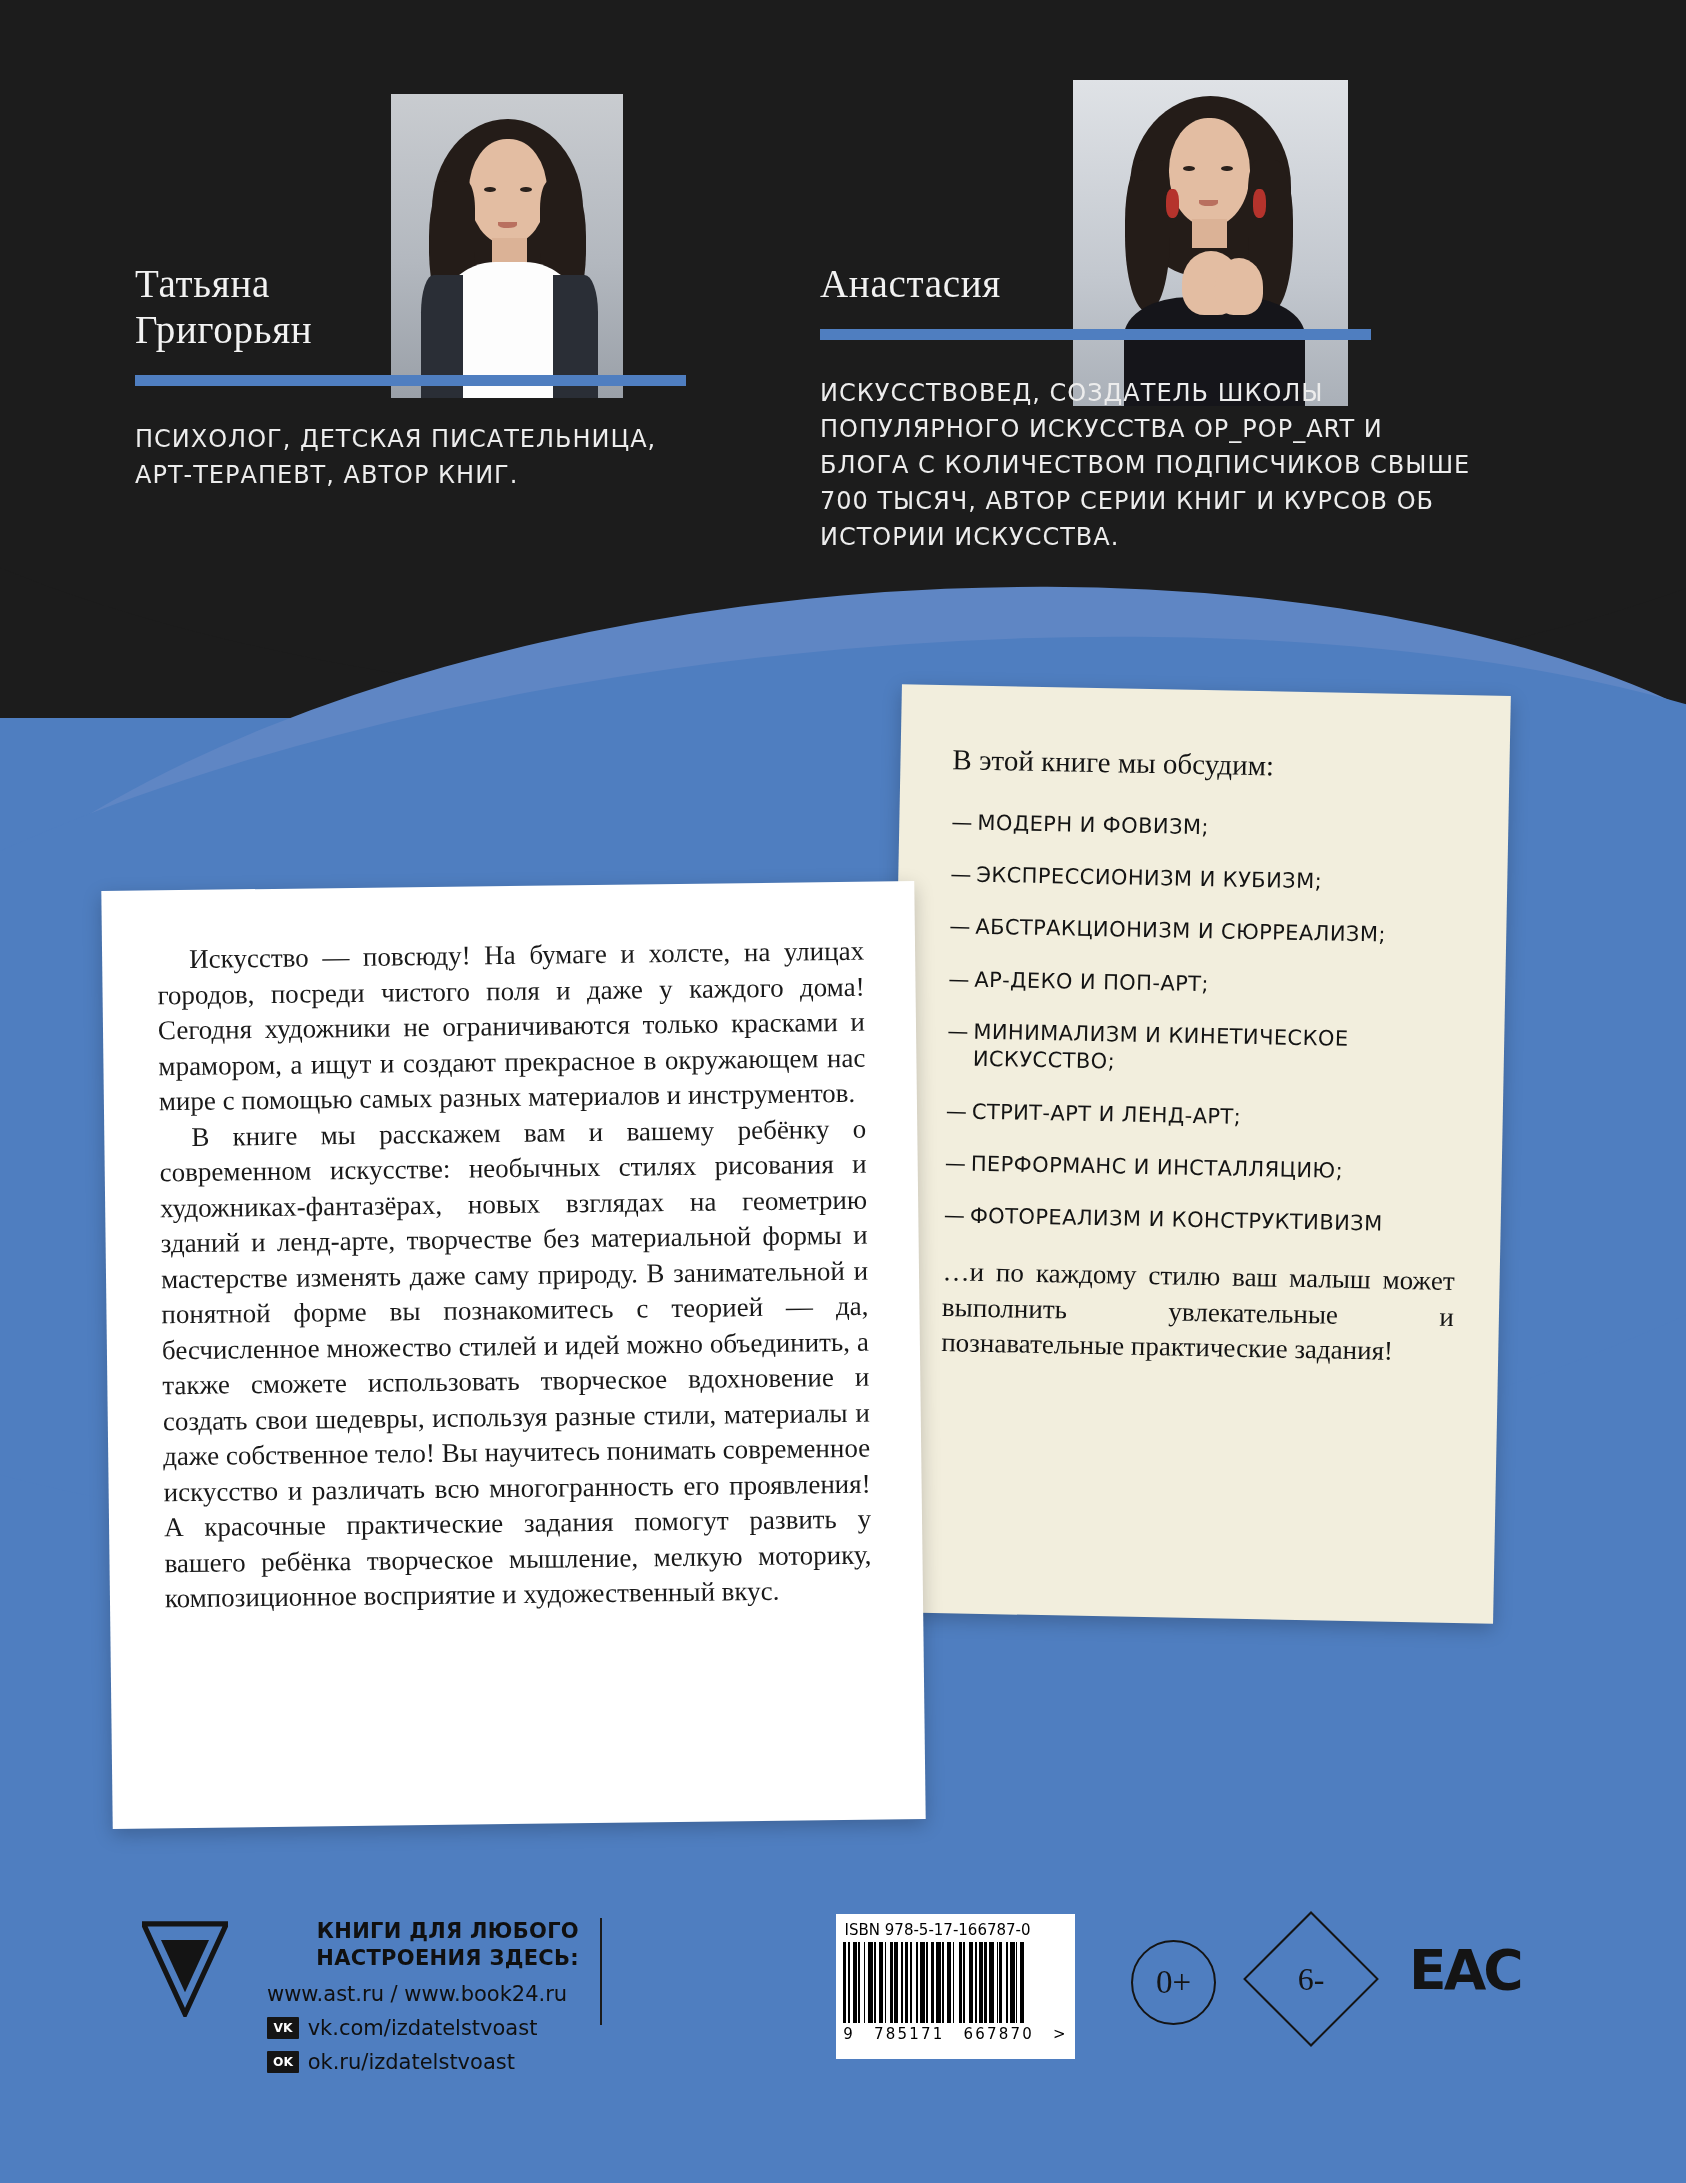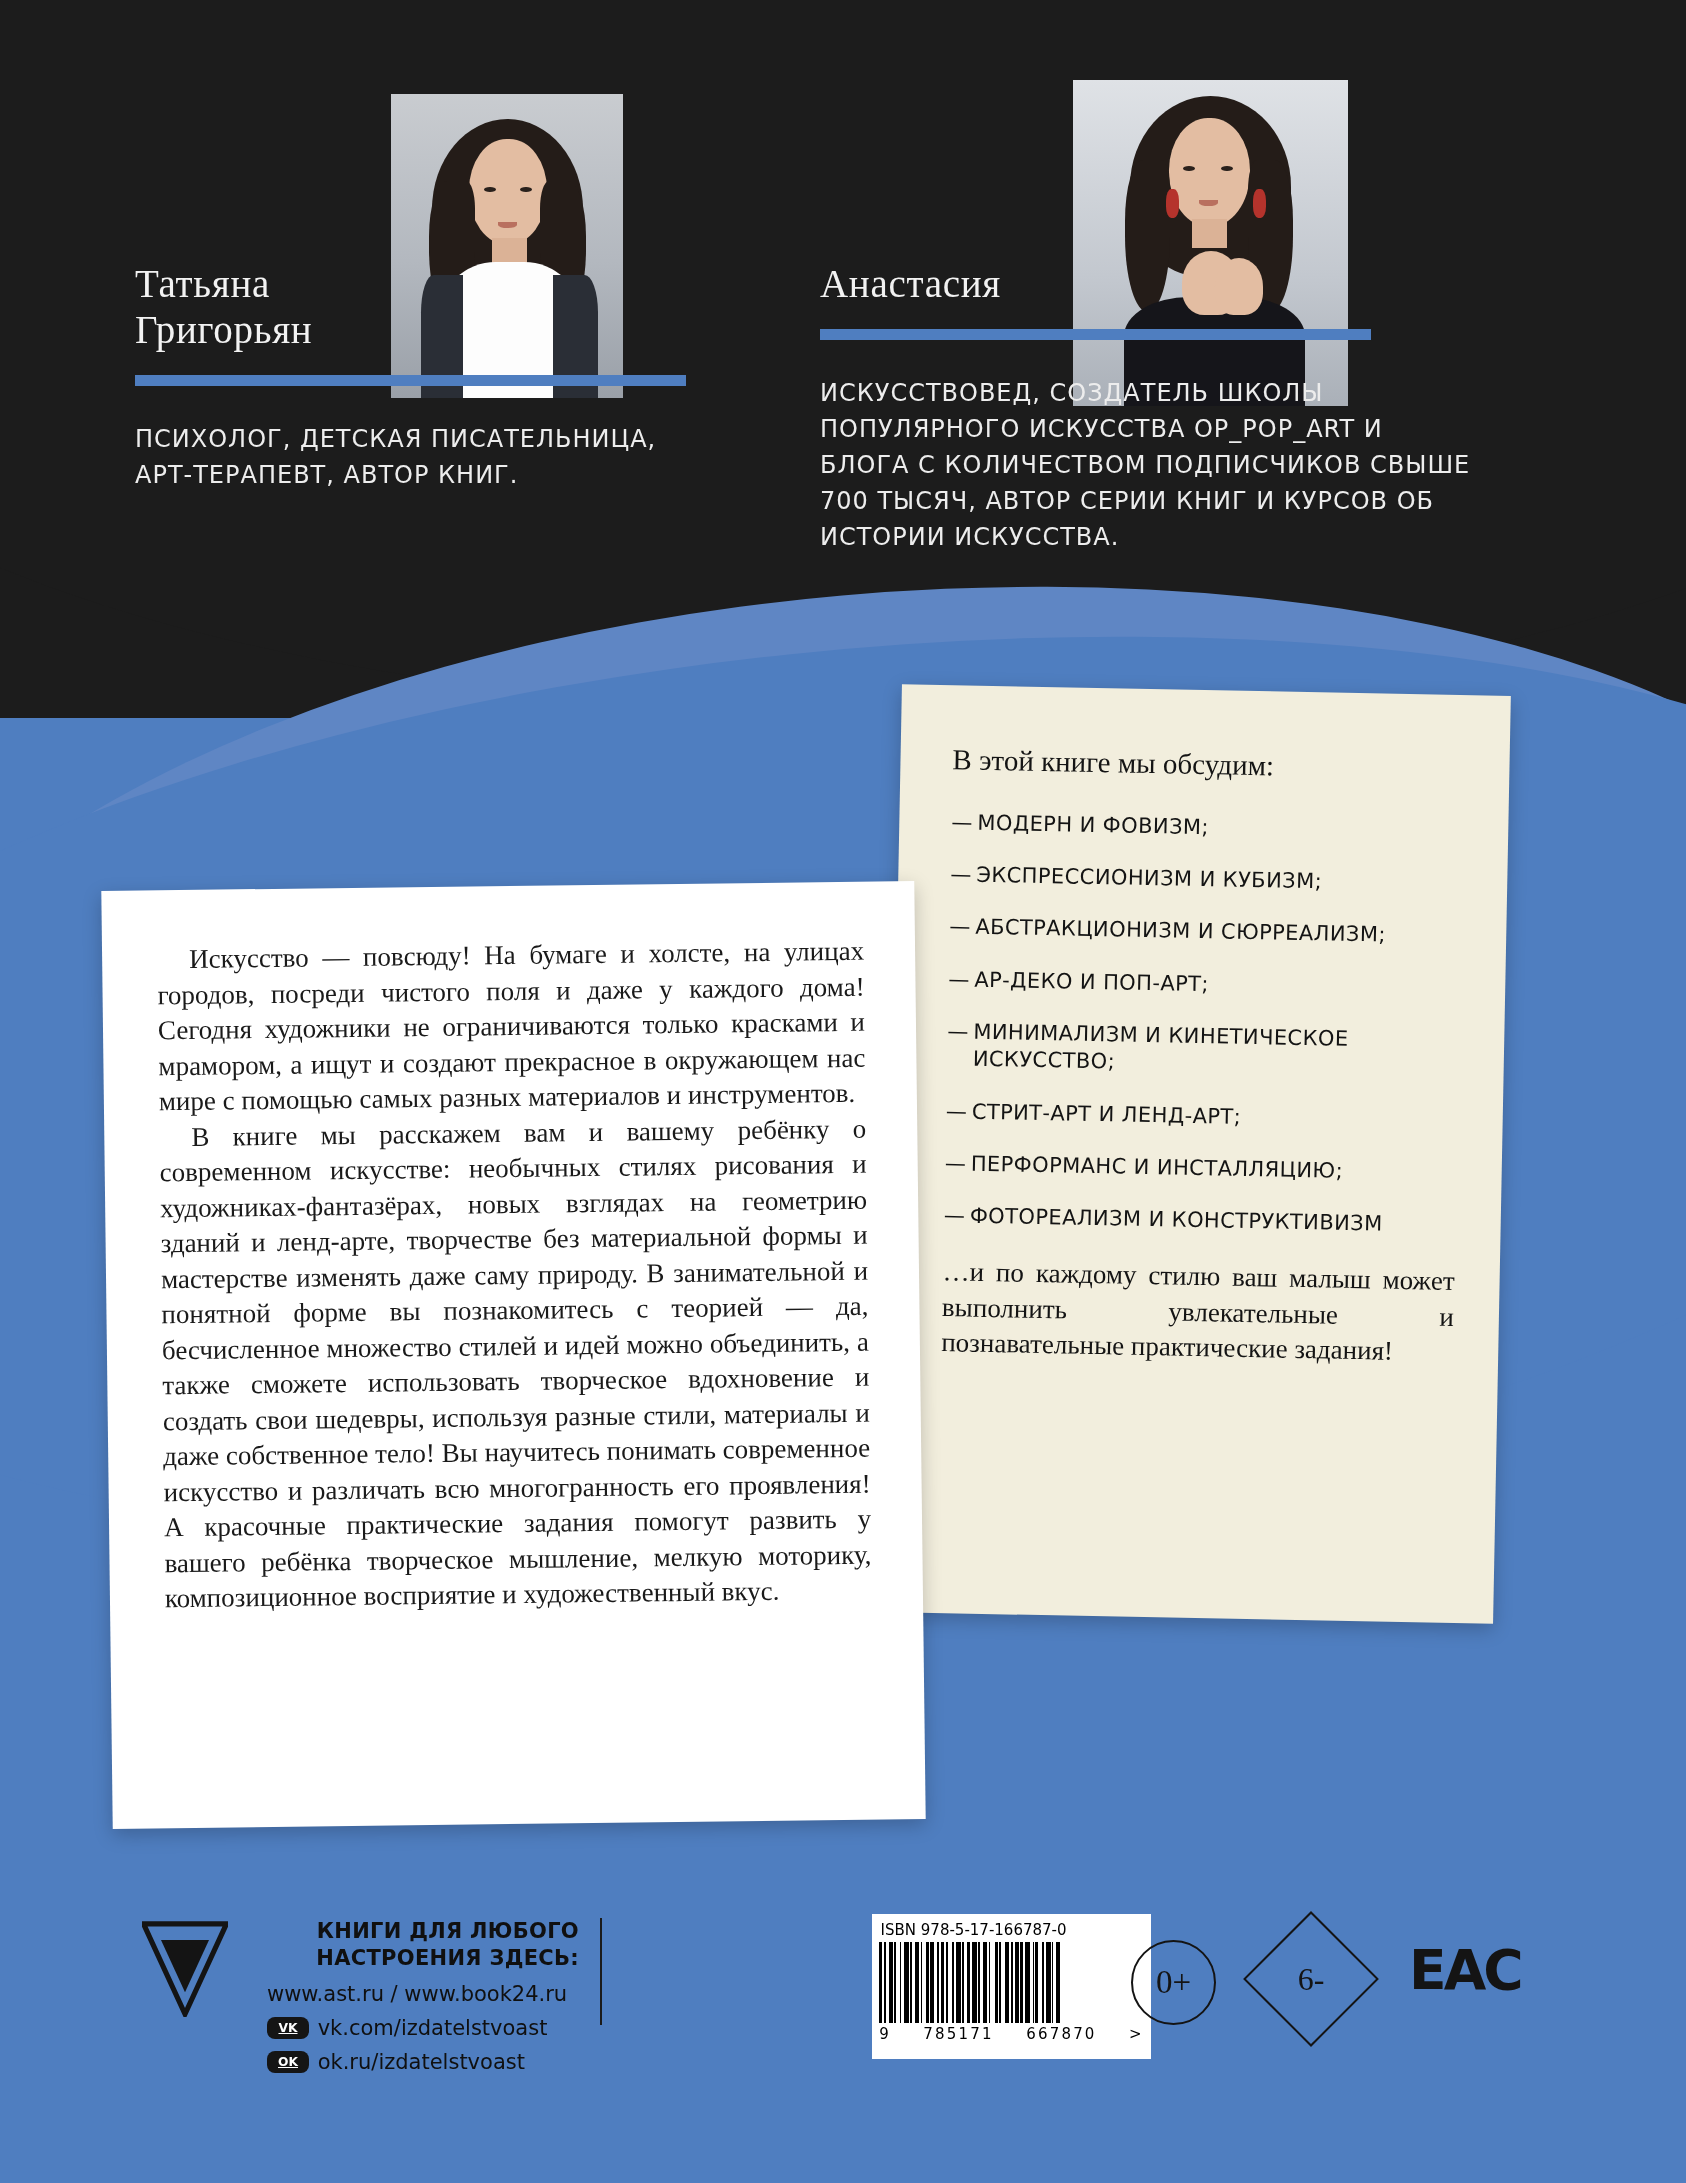--- a/index.html
+++ b/index.html
@@ -131,39 +131,39 @@
   }
   .pub-url{
     font-family:"DejaVu Sans", sans-serif;
     font-size:21px;margin-top:10px;color:#101010;
   }
   .pub-social{
     font-family:"DejaVu Sans", sans-serif;
     font-size:21px;margin-top:10px;color:#101010;display:flex;align-items:center;gap:8.7px;
   }
   .sq-icon{
-    width:42px;height:22px;border-radius:8px;background:#151515;color:#fff;
+    width:32px;height:22px;border-radius:1px;background:#151515;color:#fff;
     font-size:12.3px;display:flex;align-items:center;justify-content:center;
-    font-family:"DejaVu Sans", sans-serif;font-weight:bold;flex:0 0 auto;text-decoration:underline;
+    font-family:"DejaVu Sans", sans-serif;font-weight:bold;flex:0 0 auto;
   }
   .divider-v{position:absolute;left:600px;top:19px;width:2.2px;height:107px;background:#1b1b1b;}
   .ast-logo{position:absolute;left:644px;top:17.4px;width:167px;text-align:center;}
   .ast-word{
     font-family:"Liberation Serif", serif;font-size:52px;color:#121212;letter-spacing:-0.7px;
     position:relative;display:inline-block;
   }
   .ast-cross{
     position:absolute;right:-4.3px;top:-17.4px;width:32px;height:32px;
   }
   .ast-sub{
     font-family:"DejaVu Sans", sans-serif;font-size:16.7px;line-height:1.25;
     text-transform:uppercase;color:#121212;margin-top:4.3px;letter-spacing:0.3px;
   }
   .barcode{
-    position:absolute;left:872px;top:14.5px;width:279px;height:145px;background:#fff;
+    position:absolute;left:836px;top:14.5px;width:239px;height:145px;background:#fff;
     padding:5.8px 7.2px;box-sizing:border-box;
   }
   .isbn{
     font-family:"DejaVu Sans", sans-serif;font-size:15px;color:#000;margin:1.4px 0 2.9px 1.4px;
   }
   .bars{height:81px;display:flex;align-items:stretch;gap:0;}
   .bars i{display:block;background:#000;height:100%;}
   .bars i.sp{background:transparent;}
   .barnum{
     font-family:"DejaVu Sans", sans-serif;font-size:15px;letter-spacing:2.2px;margin-top:2.9px;color:#000;

